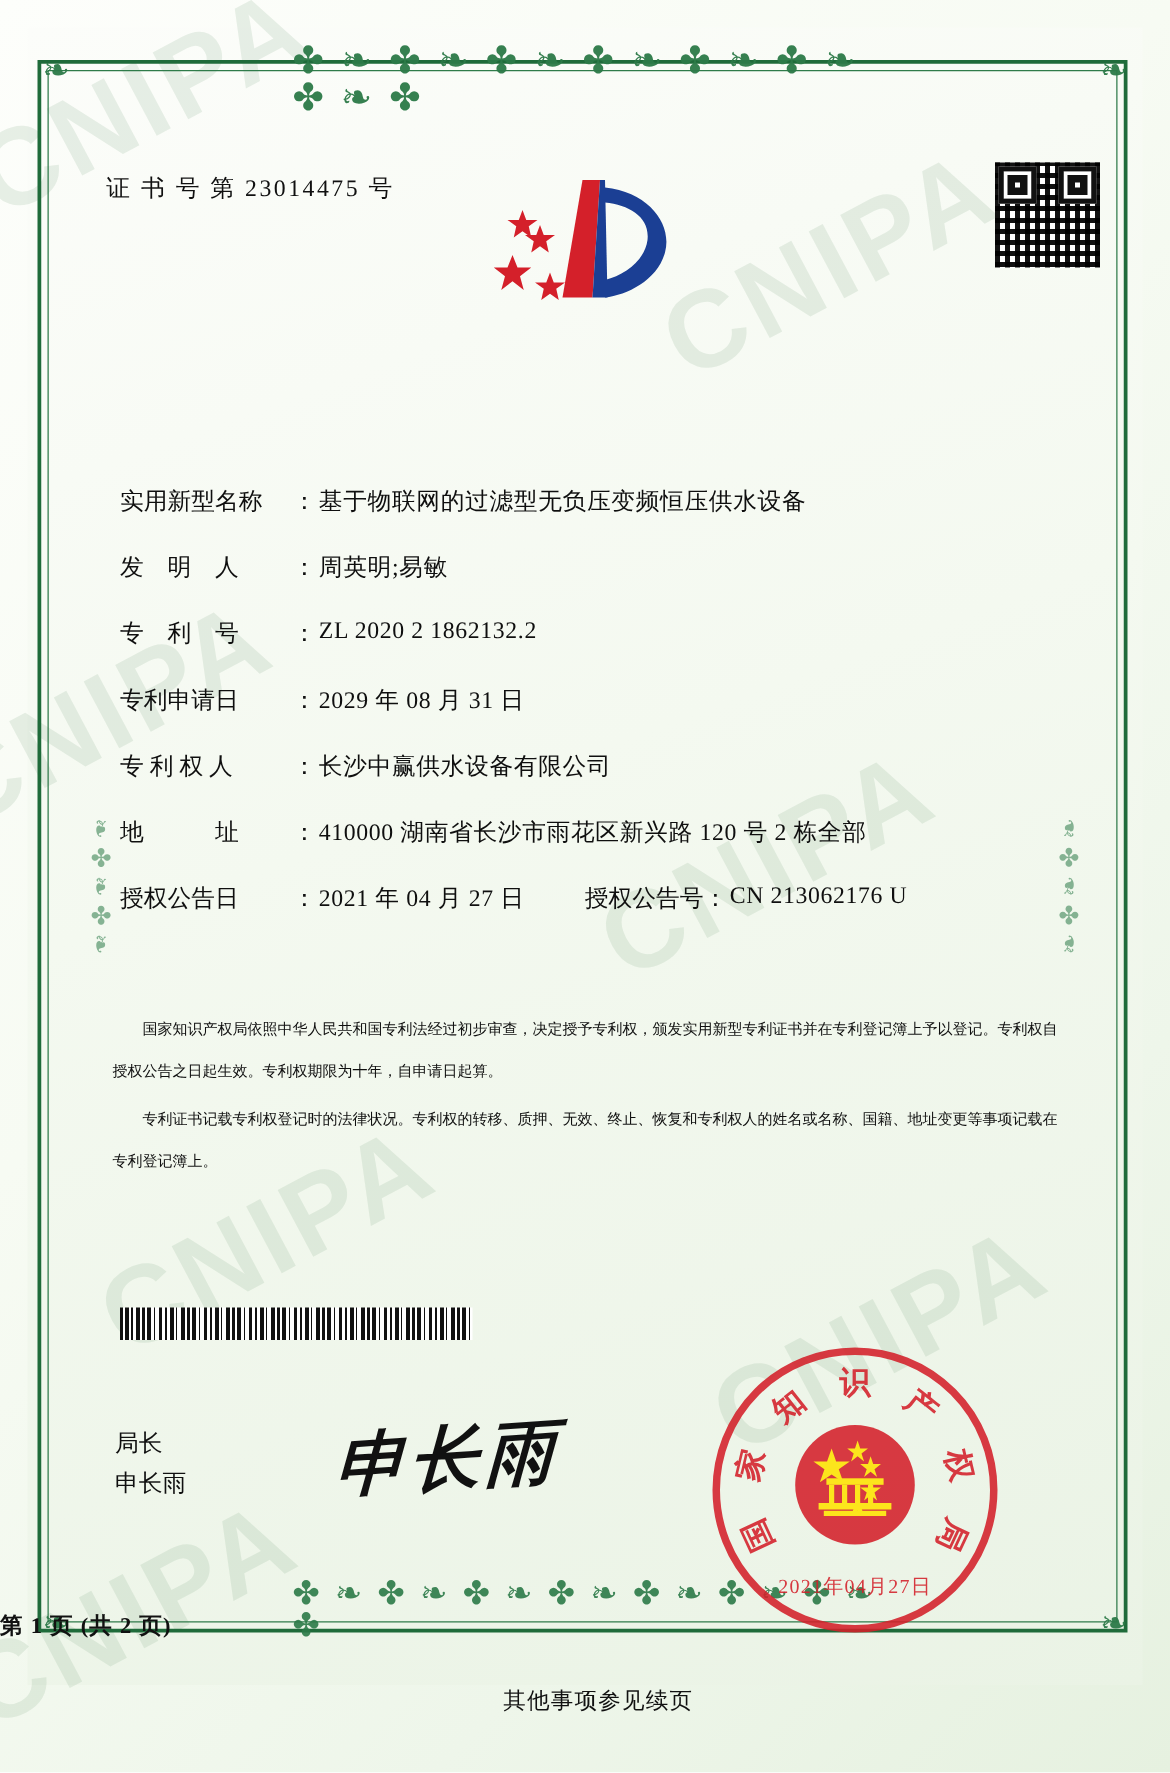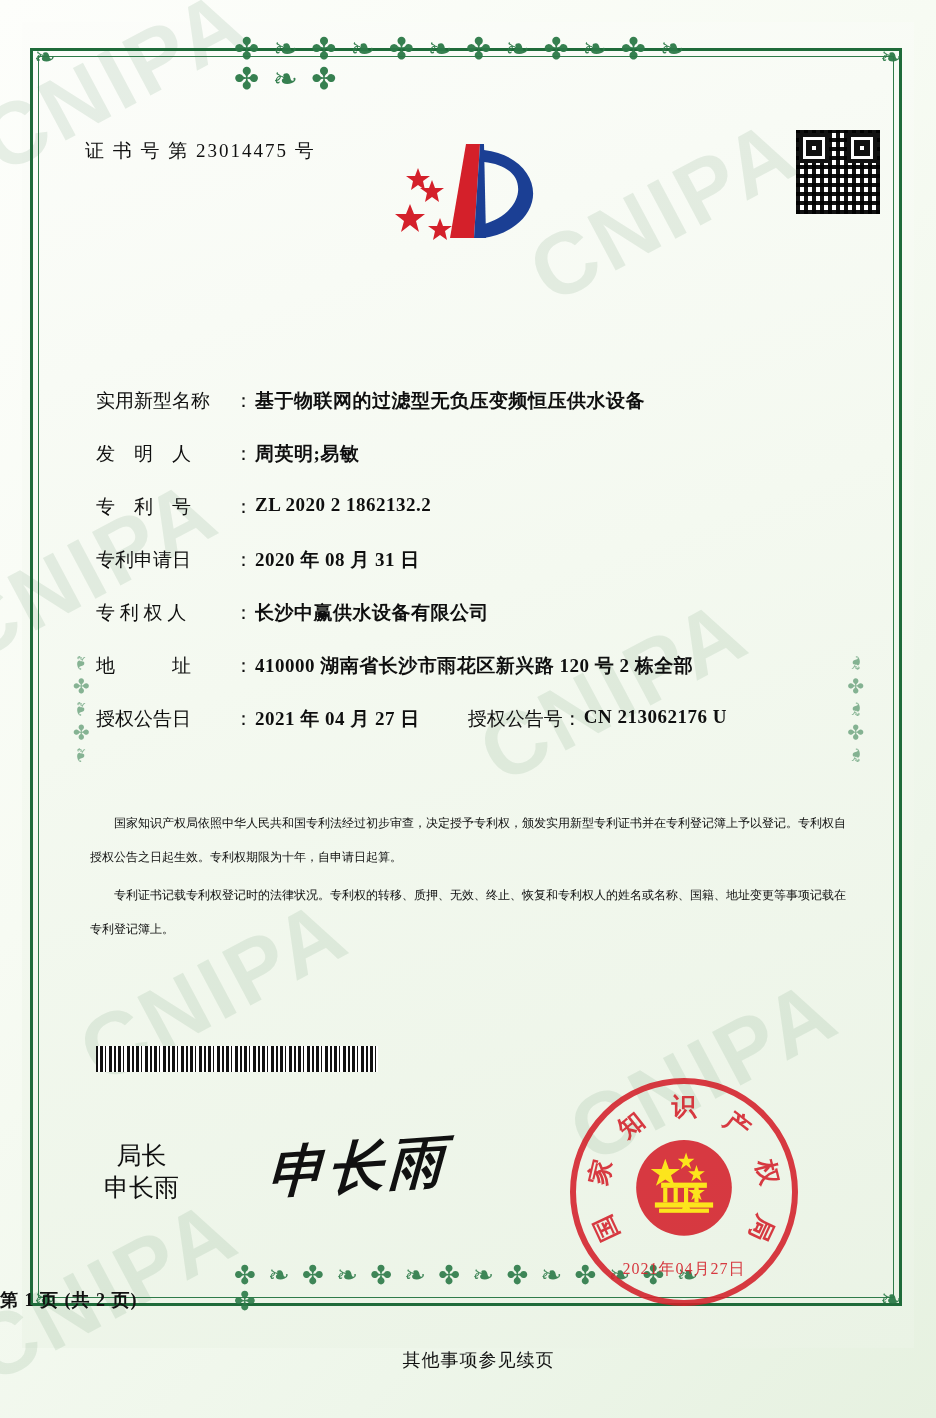--- a/index.html
+++ b/index.html
@@ -178,21 +178,20 @@
     letter-spacing: 0px;
     white-space: nowrap;
   }
   .field-colon {
     flex: 0 0 auto;
     margin-right: 2px;
   }
   .field-value {
     flex: 1 1 auto;
     letter-spacing: .5px;
-    font-weight: bold;
   }
   .field-row.dual .field-value { flex: 0 0 auto; }
   .secondary-label {
     margin-left: 48px;
     white-space: nowrap;
   }
 
   
   .paras {
     position: absolute;
@@ -215,26 +214,25 @@
     height: 26px;
     background-image: repeating-linear-gradient(
       90deg,
       #111 0 2px, #fff 2px 4px, #111 4px 7px, #fff 7px 9px,
       #111 9px 10px, #fff 10px 13px, #111 13px 16px, #fff 16px 18px);
   }
 
   
   .sig-block {
     position: absolute;
-    left: 104px;
+    left: 92px;
     top: 1140px;
-    font-size: 25px;
+    font-size: 19px;
     line-height: 32px;
     color: #101010;
-    text-align: center;
   }
   .signature-script {
     position: absolute;
     left: 268px;
     top: 1130px;
     font-size: 56px;
     font-family: "DejaVu Serif", serif;
     font-style: italic;
     font-weight: bold;
     color: #111;
@@ -363,21 +361,21 @@
       <span class="field-value">周英明;易敏</span>
     </div>
     <div class="field-row">
       <span class="field-label">专　利　号</span>
       <span class="field-colon">：</span>
       <span class="field-value">ZL 2020 2 1862132.2</span>
     </div>
     <div class="field-row">
       <span class="field-label">专利申请日</span>
       <span class="field-colon">：</span>
-      <span class="field-value">2020 年 08 月 31 日</span>
+      <span class="field-value">2029 年 08 月 31 日</span>
     </div>
     <div class="field-row">
       <span class="field-label">专 利 权 人</span>
       <span class="field-colon">：</span>
       <span class="field-value">长沙中赢供水设备有限公司</span>
     </div>
     <div class="field-row">
       <span class="field-label">地　　　址</span>
       <span class="field-colon">：</span>
       <span class="field-value">410000 湖南省长沙市雨花区新兴路 120 号 2 栋全部</span>

